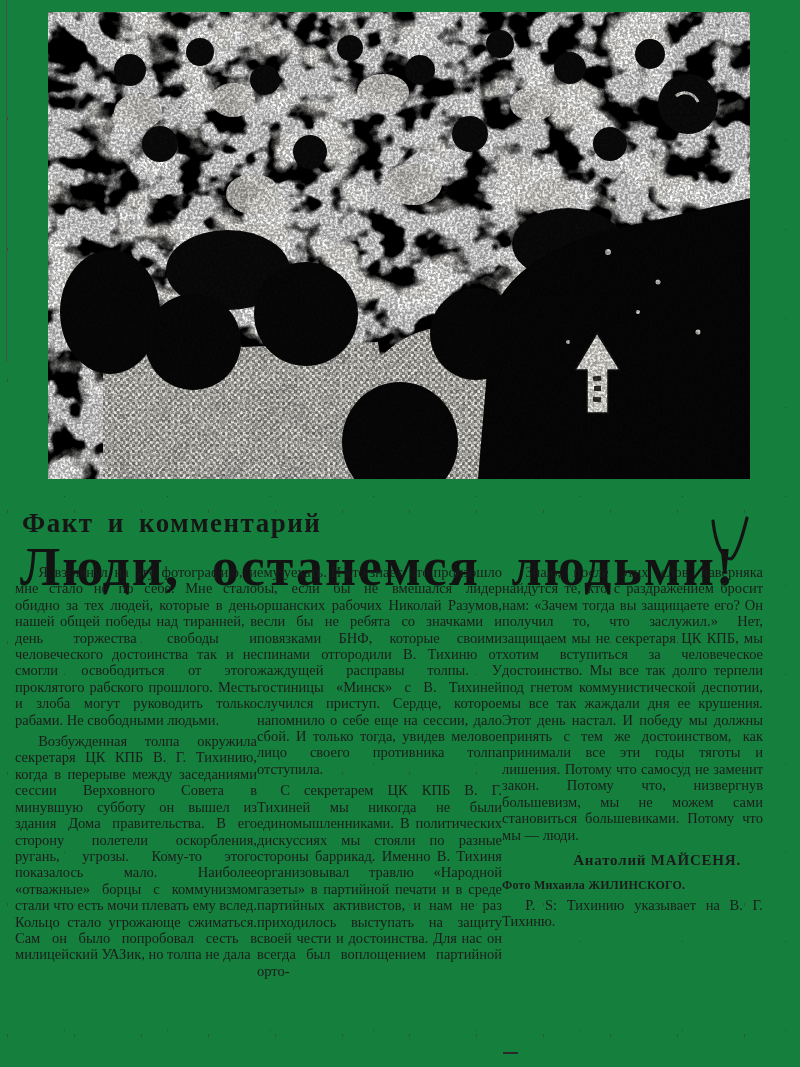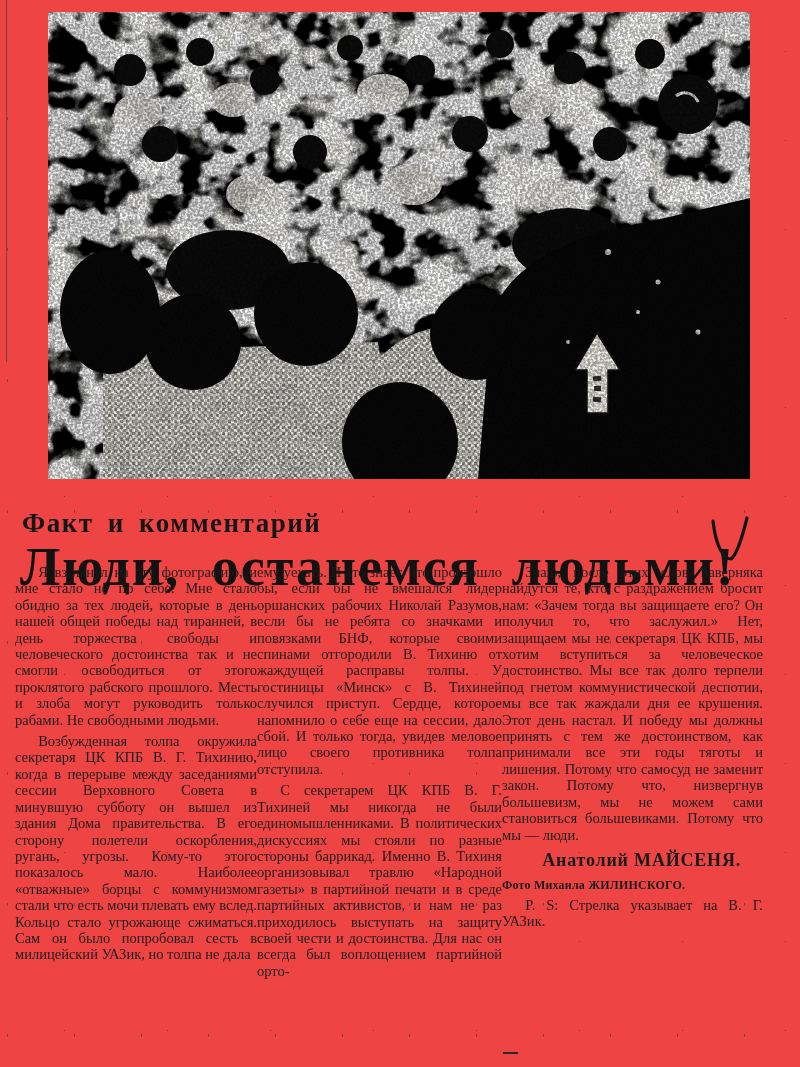--- a/index.html
+++ b/index.html
@@ -1,18 +1,18 @@
 <!DOCTYPE html>
 <html><head>
 <meta charset="utf-8">
 <style>
   html,body{margin:0;padding:0;background:#e9e7e2;}
   .page{
     position:relative;width:800px;height:1067px;margin:0 auto;
-    background:#ef4444;overflow:hidden;
+    background:#15803d;overflow:hidden;
     font-family:"Liberation Serif", serif;color:#1b1b1b;
   }
   .scan-noise{
     position:absolute;inset:0;pointer-events:none;opacity:.55;
     background-image:
       radial-gradient(#2a2a2a 0.8px, transparent 1px),
       radial-gradient(#3a3a3a 0.7px, transparent 0.9px);
     background-size:103px 89px, 67px 131px;
     background-position:13px 7px, 41px 53px;
   }
@@ -35,21 +35,21 @@
   }
   .col{font-size:14.5px;line-height:16.4px;text-align:justify;}
   .col1{width:242px;}
   .col2{width:245px;}
   .col3{width:261px;}
   .col p{margin:0;}
   .col p + p{margin-top:5px;font-family:Liberation Serif, serif;}
   .indent{text-indent:1.6em;}
   .byline{
     margin-top:9px !important;text-align:right;padding-right:22px;
-    font-weight:bold;font-size:18px;letter-spacing:.8px;
+    font-weight:bold;font-size:15px;letter-spacing:.8px;
   }
   .credit{
     margin-top:9px !important;
     font-family:"Liberation Sans", sans-serif;font-weight:bold;
     font-size:12px;letter-spacing:.2px;
   }
   .ps{margin-top:3px !important;}
   .margin-dash{position:absolute;left:503px;top:1052px;width:15px;height:2px;background:#2a2a2a;}
 </style>
 </head>
@@ -153,19 +153,19 @@
       <p class="indent">Возбужденная толпа окружила секретаря ЦК КПБ В. Г. Тихинию, когда в перерыве между заседаниями сессии Верховного Совета в минувшую субботу он вышел из здания Дома правительства. В его сторону полетели оскорбления, ругань, угрозы. Кому-то этого показалось мало. Наиболее «отважные» борцы с коммунизмом стали что есть мочи плевать ему вслед. Кольцо стало угрожающе сжиматься. Сам он было попробовал сесть в милицейский УАЗик, но толпа не дала</p>
     </div>
     <div class="col col2">
       <p>ему уехать. И кто знает, что произошло бы, если бы не вмешался лидер оршанских рабочих Николай Разумов, если бы не ребята со значками и повязками БНФ, которые своими спинами отгородили В. Тихиню от жаждущей расправы толпы. У гостиницы «Минск» с В. Тихиней случился приступ. Сердце, которое напомнило о себе еще на сессии, дало сбой. И только тогда, увидев меловое лицо своего противника толпа отступила.</p>
       <p class="indent">С секретарем ЦК КПБ В. Г. Тихиней мы никогда не были единомышленниками. В политических дискуссиях мы стояли по разные стороны баррикад. Именно В. Тихиня организовывал травлю «Народной газеты» в партийной печати и в среде партийных активистов, и нам не раз приходилось выступать на защиту своей чести и достоинства. Для нас он всегда был воплощением партийной орто-</p>
     </div>
     <div class="col col3">
       <p class="indent">Знаю, после этих слов наверняка найдутся те, кто с раздражением бросит нам: «Зачем тогда вы защищаете его? Он получил то, что заслужил.» Нет, защищаем мы не секретаря ЦК КПБ, мы хотим вступиться за человеческое достоинство. Мы все так долго терпели под гнетом коммунистической деспотии, мы все так жаждали дня ее крушения. Этот день настал. И победу мы должны принять с тем же достоинством, как принимали все эти годы тяготы и лишения. Потому что самосуд не заменит закон. Потому что, низвергнув большевизм, мы не можем сами становиться большевиками. Потому что мы — люди.</p>
       <p class="byline">Анатолий МАЙСЕНЯ.</p>
       <p class="credit">Фото Михаила ЖИЛИНСКОГО.</p>
-      <p class="ps indent">P. S: Стрелка указывает на В. Г. УАЗик.</p>
+      <p class="ps indent">P. S: Тихинию указывает на В. Г. Тихиню.</p>
     </div>
   </div>
 
   <div class="margin-dash"></div>
 
 </div>
 
 </body></html>

